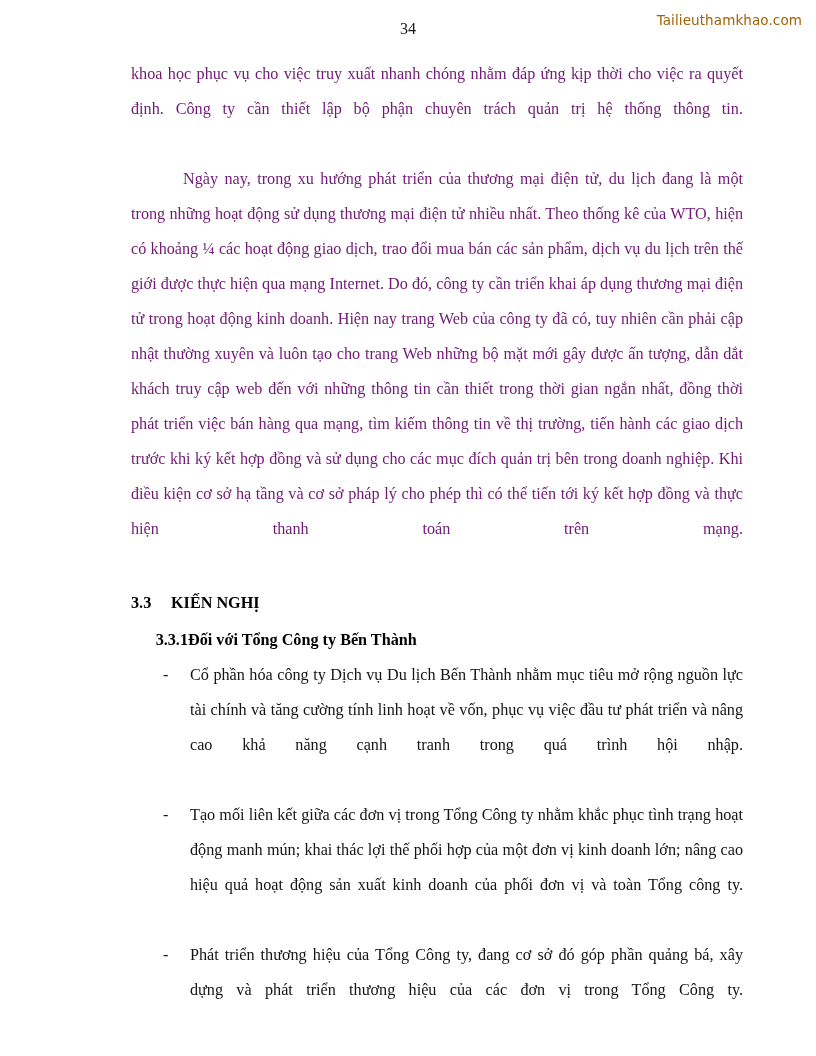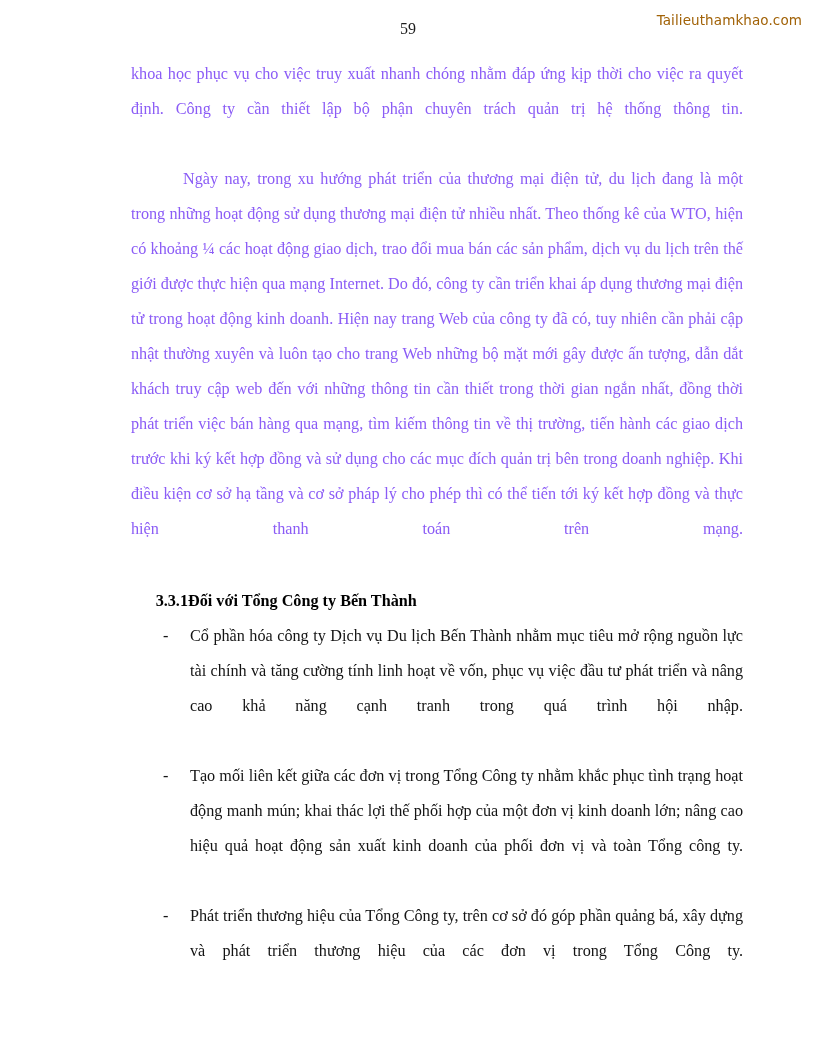--- a/index.html
+++ b/index.html
@@ -51,21 +51,21 @@
     top: 57px;
     width: 612px;
   }
 
   p.body-par {
     margin: 0;
     font-size: 16.2px;
     line-height: 35px;
     text-align: justify;
     text-justify: inter-word;
-    color: #8b5cf6;
+    color: #701a75;
     hyphens: none;
   }
   p.body-par.indent {
     text-indent: 52px;
   }
 
   
   .heading {
     margin: 0;
     font-weight: bold;
@@ -125,43 +125,47 @@
     width: 100%;
   }
 </style>
 </head>
 <body>
 
 <div class="page">
 
   <div class="watermark">Tailieuthamkhao.com</div>
 
-  <div class="page-number">59</div>
+  <div class="page-number">34</div>
 
   <div class="content">
 
     <p class="body-par">khoa học phục vụ cho việc truy xuất nhanh chóng nhằm đáp ứng kịp thời cho việc ra quyết định. Công ty cần thiết lập bộ phận chuyên trách quản trị hệ thống thông tin.</p>
 
     <p class="body-par indent">Ngày nay, trong xu hướng phát triển của thương mại điện tử, du lịch đang là một trong những hoạt động sử dụng thương mại điện tử nhiều nhất. Theo thống kê của WTO, hiện có khoảng ¼ các hoạt động giao dịch, trao đổi mua bán các sản phẩm, dịch vụ du lịch trên thế giới được thực hiện qua mạng Internet. Do đó, công ty cần triển khai áp dụng thương mại điện tử trong hoạt động kinh doanh. Hiện nay trang Web của công ty đã có, tuy nhiên cần phải cập nhật thường xuyên và luôn tạo cho trang Web những bộ mặt mới gây được ấn tượng, dẫn dắt khách truy cập web đến với những thông tin cần thiết trong thời gian ngắn nhất, đồng thời phát triển việc bán hàng qua mạng, tìm kiếm thông tin về thị trường, tiến hành các giao dịch trước khi ký kết hợp đồng và sử dụng cho các mục đích quản trị bên trong doanh nghiệp. Khi điều kiện cơ sở hạ tầng và cơ sở pháp lý cho phép thì có thể tiến tới ký kết hợp đồng và thực hiện thanh toán trên mạng.</p>
 
+    <div class="heading h-l2">
+      <span class="num">3.3</span>
+      <span class="htext">KIẾN NGHỊ</span>
+    </div>
 
     <div class="heading h-l3">
       <span class="num">3.3.1</span>
       <span class="htext">Đối với Tổng Công ty Bến Thành</span>
     </div>
 
     <ul class="dash-list">
       <li>
         <span class="dash">-</span>
         <span class="li-text">Cổ phần hóa công ty Dịch vụ Du lịch Bến Thành nhằm mục tiêu mở rộng nguồn lực tài chính và tăng cường tính linh hoạt về vốn, phục vụ việc đầu tư phát triển và nâng cao khả năng cạnh tranh trong quá trình hội nhập.</span>
       </li>
       <li>
         <span class="dash">-</span>
         <span class="li-text">Tạo mối liên kết giữa các đơn vị trong Tổng Công ty nhằm khắc phục tình trạng hoạt động manh mún; khai thác lợi thế phối hợp của một đơn vị kinh doanh lớn; nâng cao hiệu quả hoạt động sản xuất kinh doanh của phối đơn vị và toàn Tổng công ty.</span>
       </li>
       <li>
         <span class="dash">-</span>
-        <span class="li-text">Phát triển thương hiệu của Tổng Công ty, trên cơ sở đó góp phần quảng bá, xây dựng và phát triển thương hiệu của các đơn vị trong Tổng Công ty.</span>
+        <span class="li-text">Phát triển thương hiệu của Tổng Công ty, đang cơ sở đó góp phần quảng bá, xây dựng và phát triển thương hiệu của các đơn vị trong Tổng Công ty.</span>
       </li>
     </ul>
 
   </div>
 </div>
 
 </body></html>

